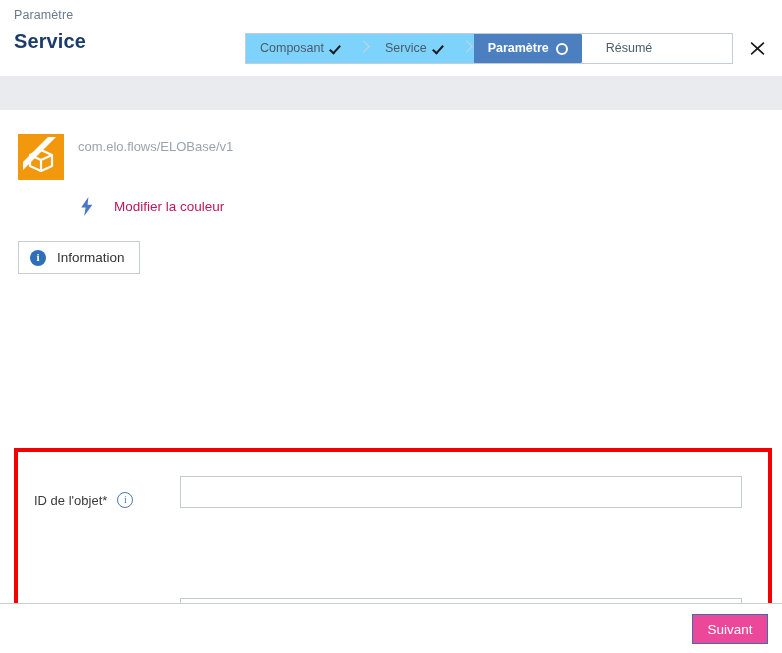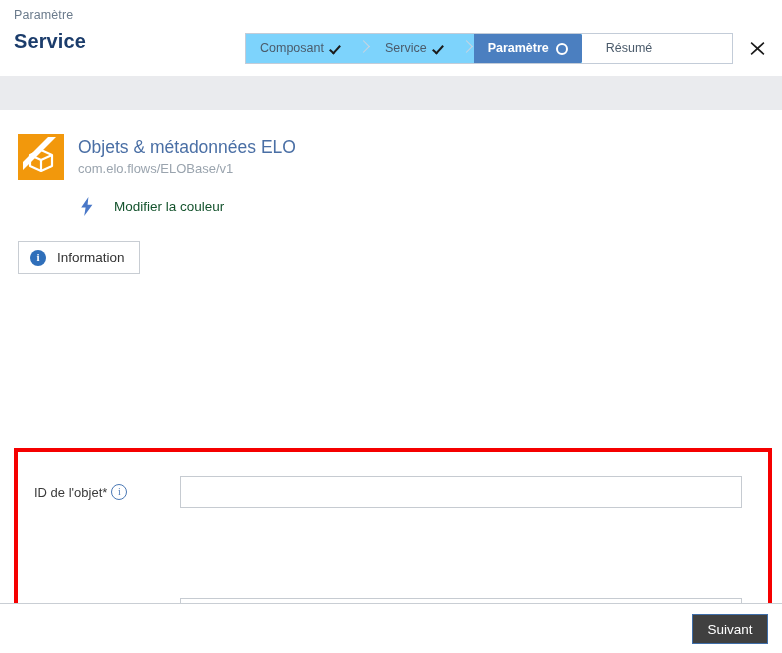--- a/index.html
+++ b/index.html
@@ -189,21 +189,21 @@
     margin: 14px 0 0 78px;
     height: 24px;
   }
   .bolt-icon {
     width: 18px;
     display: flex;
     justify-content: center;
   }
   .action-label {
     font-size: 13.5px;
-    color: #14532d;
+    color: #be185d;
     margin-left: 18px;
   }
 
   .info-btn {
     display: inline-flex;
     align-items: center;
     gap: 11px;
     margin: 23px 0 0 18px;
     padding: 8px 14px 8px 11px;
     border: 1px solid #c8cdd3;
@@ -249,22 +249,22 @@
   }
   .field-row-1 { top: 24px; }
   .field-row-2 { top: 146px; }
   .field-label {
     width: 162px;
     padding-left: 16px;
     box-sizing: border-box;
     font-size: 13px;
     color: #3a3a3a;
     display: flex;
-    align-items: center;
-    gap: 4px;
+    align-items: flex-end;
+    gap: 10px;
     height: 32px;
   }
   .info-i {
     width: 14px;
     height: 14px;
     border: 1px solid #4a78b5;
     border-radius: 50%;
     color: #4a78b5;
     font-size: 10px;
     font-family: "Liberation Serif", serif;
@@ -297,21 +297,21 @@
     height: 49px;
     border-top: 1px solid #c9ced4;
     background: #ffffff;
   }
   .next-btn {
     position: absolute;
     right: 14px;
     top: 10px;
     width: 76px;
     height: 30px;
-    background: #404040;
+    background: #ec4899;
     border: 1px solid #3f6ea9;
     color: #ffffff;
     font-size: 13.5px;
     font-family: "Liberation Sans", sans-serif;
     cursor: pointer;
     box-sizing: border-box;
     display: flex;
     align-items: center;
     justify-content: center;
   }
@@ -369,21 +369,20 @@
       <svg width="46" height="46" viewBox="0 0 46 46">
         <path d="M38 3 L5 36 L5 28 L30 3 Z" fill="#ffffff"></path>
         <g fill="none" stroke="#ffffff" stroke-width="2.2" stroke-linejoin="round">
           <path d="M23 16 L34 21 L34 32 L23 37 L12 32 L12 21 Z"></path>
           <path d="M12 21 L23 26 L34 21"></path>
           <path d="M23 26 L23 37"></path>
         </g>
       </svg>
     </div>
     <div class="service-text">
-      <div class="service-name">Objets &amp; métadonnées ELO</div>
       <div class="service-sub">com.elo.flows/ELOBase/v1</div>
     </div>
   </div>
 
   <div class="action-row">
     <span class="bolt-icon">
       <svg width="14" height="19" viewBox="0 0 14 19">
         <path d="M8.4 0 L1.2 10.4 L5.6 10.4 L4.2 19 L12.4 7.8 L7.6 7.8 Z" fill="#4a78c8"></path>
       </svg>
     </span>

